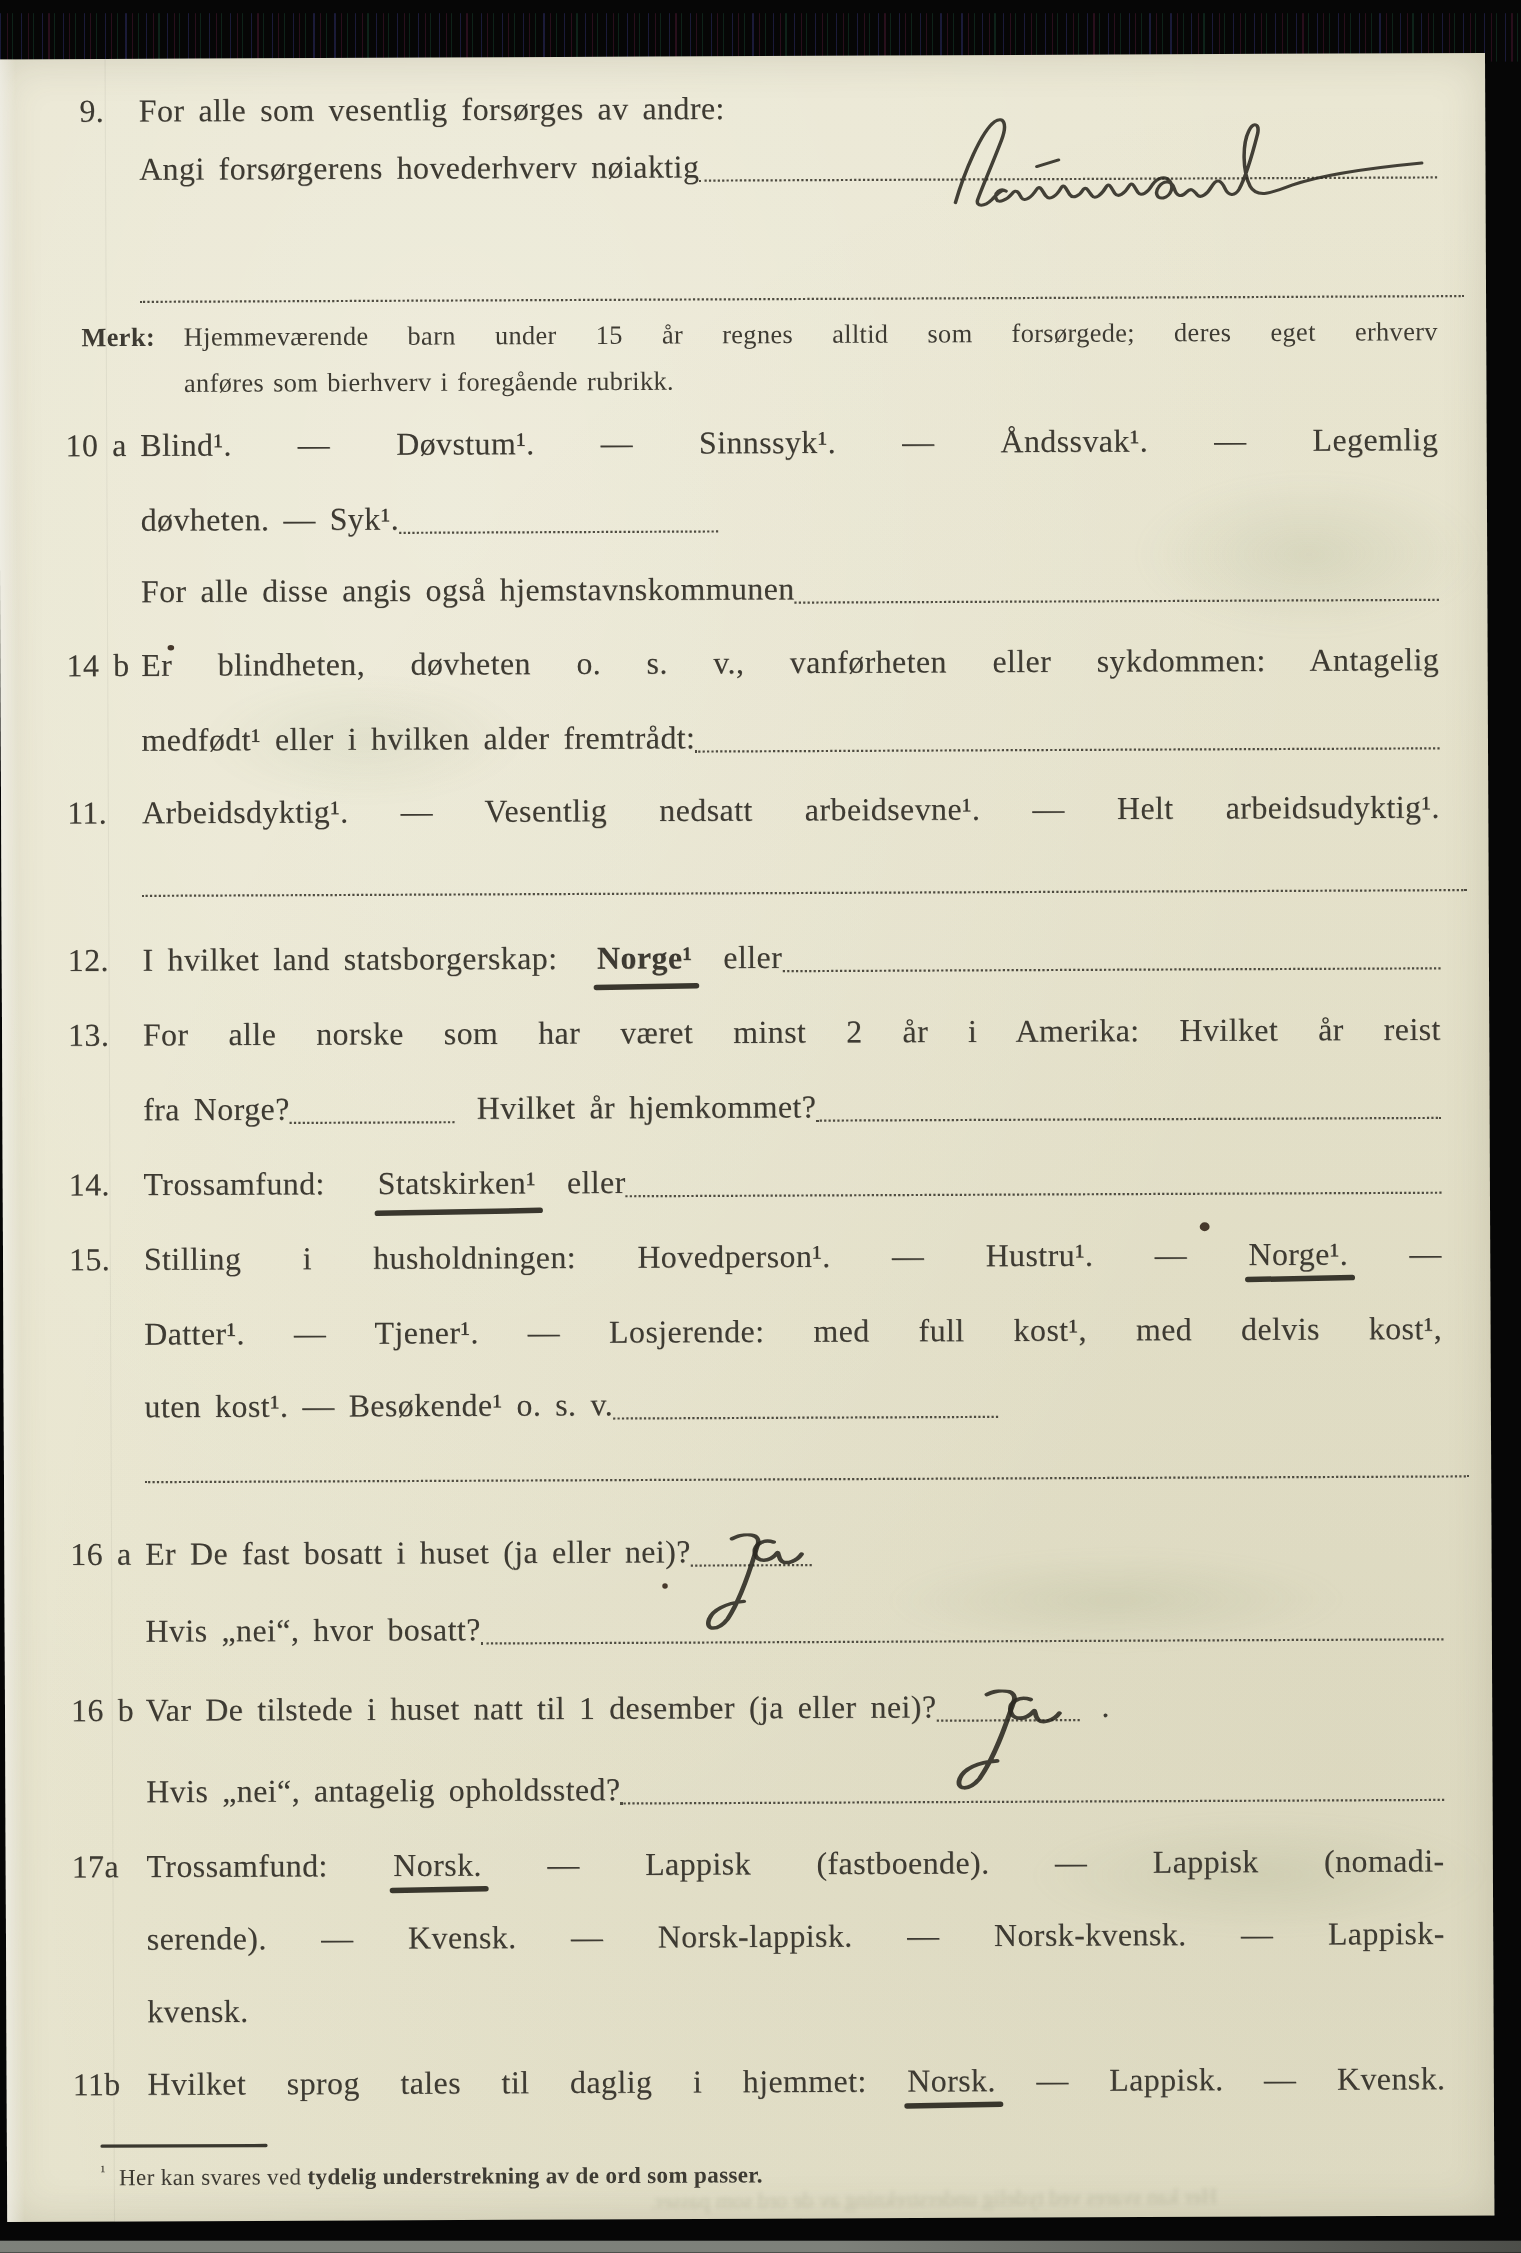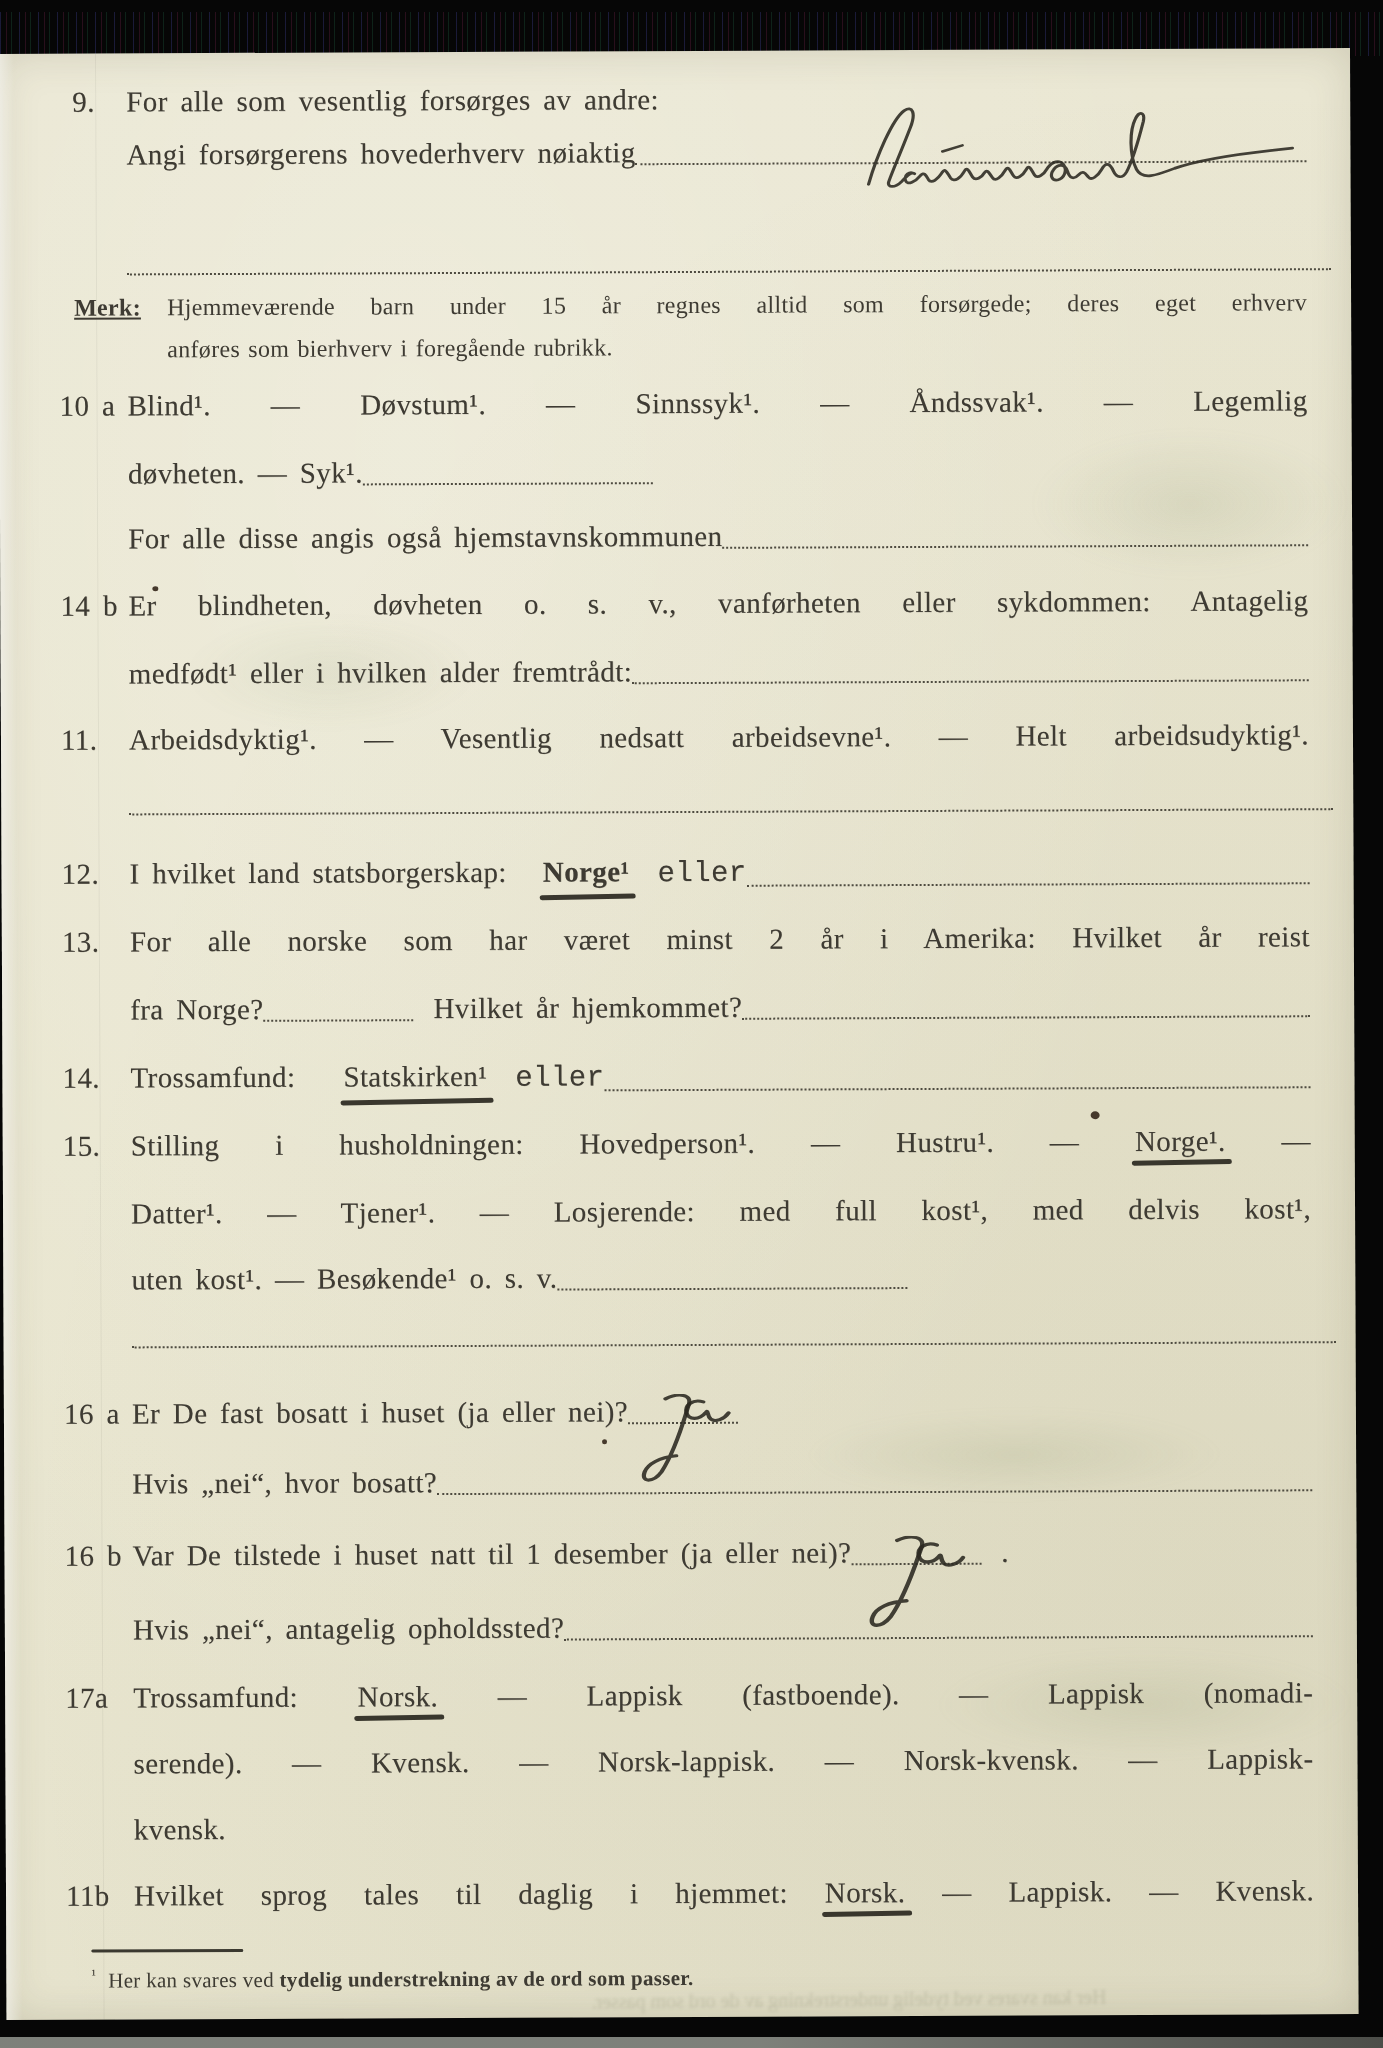--- a/index.html
+++ b/index.html
@@ -41,25 +41,25 @@
   .num.ind{padding-left:14px;box-sizing:border-box;}
   .txt{flex:0 1 auto;}
   .just{flex:1 1 auto;text-align:justify;text-align-last:justify;}
   .leader{align-self:flex-end;margin-bottom:7px;border-bottom:2px dotted #4e4b40;height:2px;}
   .grow{flex:1 1 auto;}
   .w110{flex:0 0 110px;} .w130{flex:0 0 130px;} .w150{flex:0 0 150px;}
   .w290{flex:0 0 290px;} .w350{flex:0 0 350px;}
   .hrule{position:absolute;left:128px;width:1204px;border-top:2px dotted #4e4b40;height:0;}
   .merk-row{position:absolute;left:75px;width:1233px;display:flex;align-items:baseline;
     font-size:24px;line-height:34px;letter-spacing:.3px;word-spacing:2px;}
-  .mlabel{flex:0 0 93px;font-weight:bold;text-decoration:underline;}
+  .mlabel{flex:0 0 93px;font-weight:bold;}
   .pen{position:relative;white-space:nowrap;}
   .pen::after{content:"";position:absolute;left:-3px;right:-6px;bottom:-8px;height:5px;
     background:#2a2820;border-radius:3px;transform:rotate(-0.8deg);opacity:.92;}
-  .ml36{margin-left:36px;font-weight:bold;} .ml48{margin-left:48px;} .ml28{margin-left:28px;font-family:Liberation Mono, monospace;} .ml20{margin-left:20px;}
+  .ml36{margin-left:36px;font-weight:bold;} .ml48{margin-left:48px;} .ml28{margin-left:28px;} .ml20{margin-left:20px;}
   .hw{position:absolute;}
   .hw svg{display:block;width:100%;height:100%;}
   .hw path{fill:none;stroke:#2a2820;stroke-linecap:round;stroke-linejoin:round;opacity:.88;}
   .foot{position:absolute;left:85px;top:1906px;width:1150px;font-size:21px;line-height:30px;letter-spacing:.3px;}
   .foot .marker{font-size:15px;vertical-align:8px;margin-right:12px;}
   .foot .b{font-weight:bold;}
   .footrule{position:absolute;left:85px;top:1896px;width:152px;height:3px;background:#3a382f;border-radius:2px;}
   .ghost{position:absolute;left:560px;top:1938px;width:540px;font-size:20px;color:#6f7258;
     transform:scaleX(-1) rotate(.3deg);filter:blur(1.8px);opacity:.22;white-space:nowrap;overflow:hidden;}
   .blob{position:absolute;filter:blur(5px);border-radius:50%;

